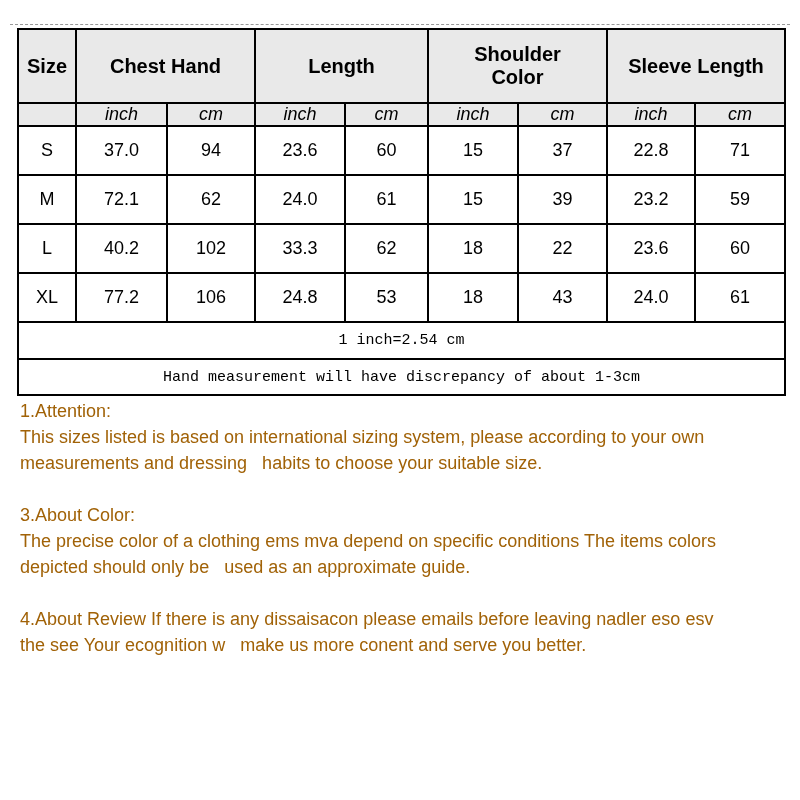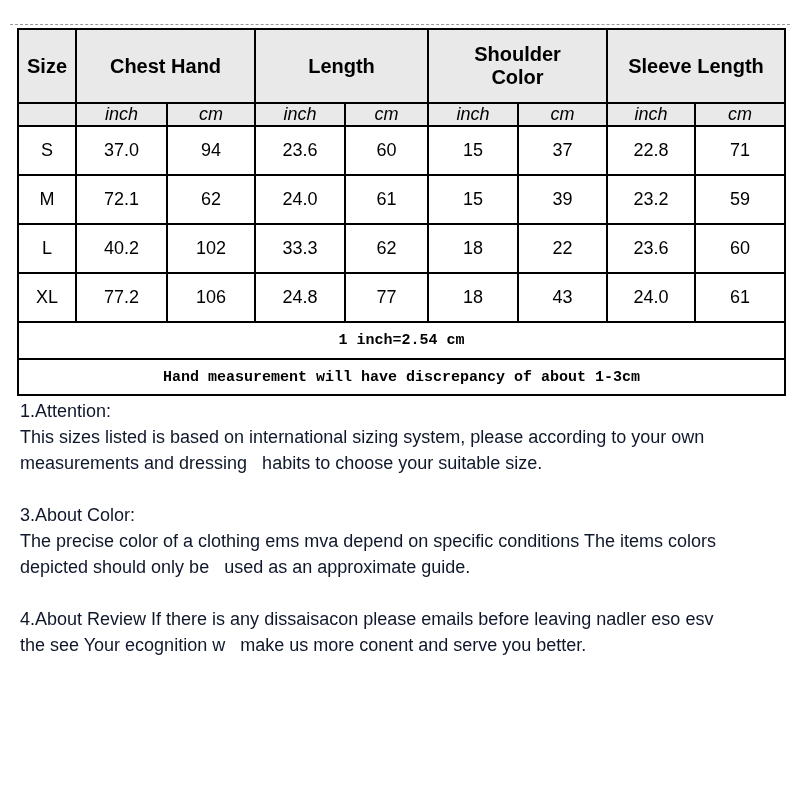--- a/index.html
+++ b/index.html
@@ -58,37 +58,37 @@
     font-size: 18px;
     font-weight: normal;
   }
   .data-row td {
     font-size: 18px;
     font-weight: normal;
     background: #ffffff;
   }
   .note-row-1 td, .note-row-2 td {
     font-family: "Liberation Mono", "DejaVu Sans Mono", monospace;
-    font-weight: bold;
+    font-weight: normal;
     font-size: 15px;
     background: #ffffff;
     letter-spacing: 0px;
   }
   .notes-text {
     position: absolute;
     left: 20px;
     top: 398px;
     width: 752px;
   }
   .para {
     font-size: 18px;
     line-height: 26px;
     white-space: pre-wrap;
     margin: 0 0 26px 0;
-    color: #0f172a;
+    color: #a16207;
   }
 </style>
 </head>
 <body>
 
 <div class="page">
 
   <div class="top-dashed"></div>
 
   <table class="size-chart">
@@ -159,21 +159,21 @@
       <td>22</td>
       <td>23.6</td>
       <td>60</td>
     </tr>
 
     <tr class="data-row">
       <td>XL</td>
       <td>77.2</td>
       <td>106</td>
       <td>24.8</td>
-      <td>77</td>
+      <td>53</td>
       <td>18</td>
       <td>43</td>
       <td>24.0</td>
       <td>61</td>
     </tr>
 
     <tr class="note-row-1">
       <td colspan="9">1 inch=2.54 cm</td>
     </tr>
     <tr class="note-row-2">

